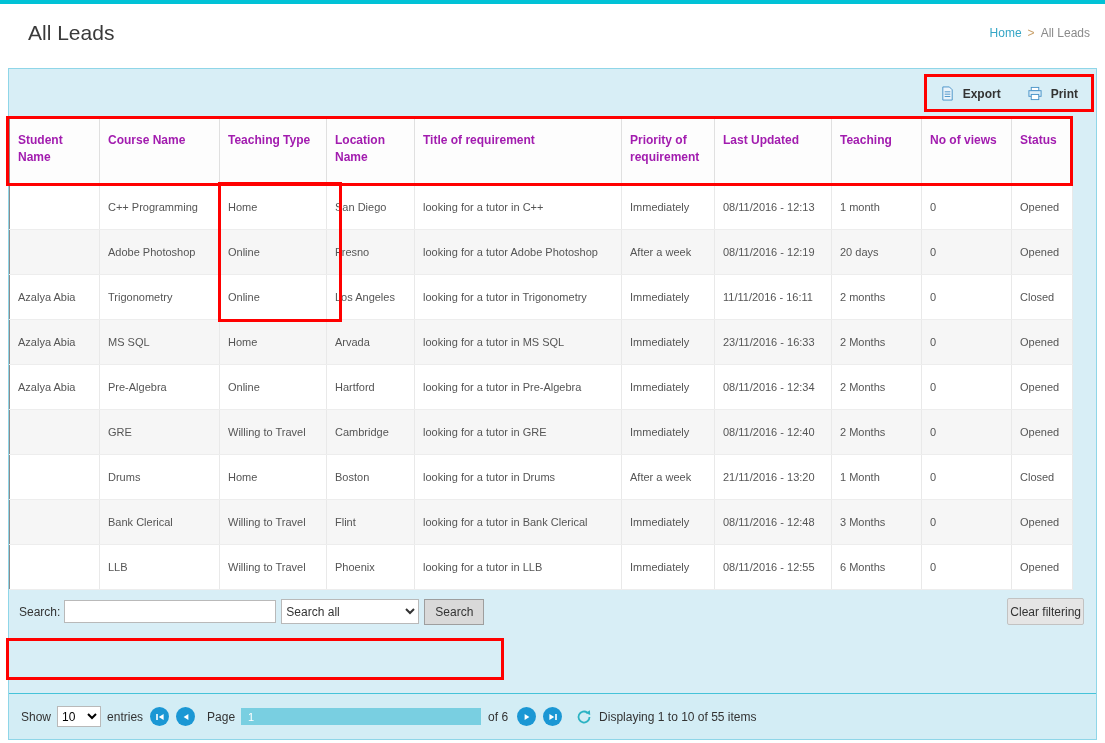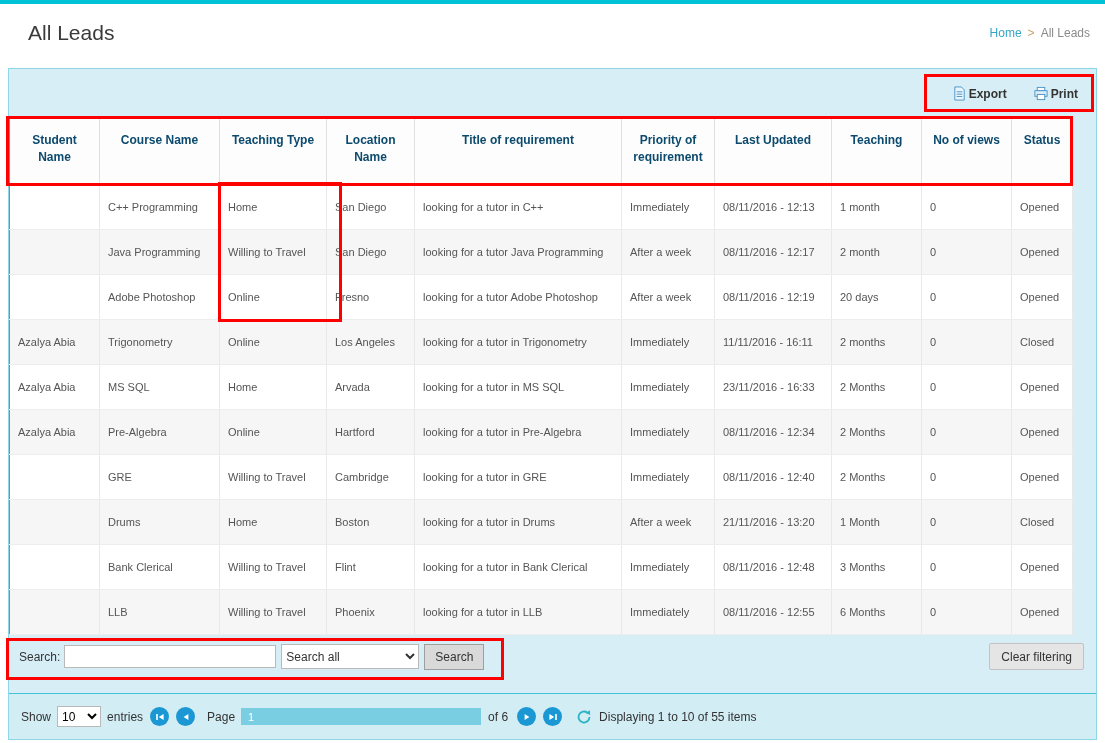--- a/index.html
+++ b/index.html
@@ -9,34 +9,34 @@
   .page-header { height:58px; display:flex; align-items:center; justify-content:space-between; padding:0 15px 0 28px; background:#fff; }
   .title { font-size:21px; font-weight:400; color:#3a3a3a; }
   .breadcrumb { font-size:12px; color:#999; display:flex; gap:6px; align-items:center; }
   .bc-home { color:#35a6c6; cursor:pointer; }
   .bc-sep { color:#c9a06a; }
   .bc-cur { color:#8a8a8a; }
 
   .panel { position:absolute; left:8px; top:68px; width:1089px; height:672px; background:#d8eef6; border:1px solid #8fd6e8; }
 
   .toolbar { height:49px; display:flex; align-items:center; justify-content:flex-end; gap:26px; padding-right:18px; }
-  .tool-btn { display:flex; align-items:center; gap:2px; font-size:12px; font-weight:bold; color:#333; cursor:pointer; }
+  .tool-btn { display:flex; align-items:center; gap:8px; font-size:12px; font-weight:bold; color:#333; cursor:pointer; }
   .tool-btn svg { display:block; }
 
   table.grid { border-collapse:collapse; table-layout:fixed; width:1063px; background:#fff; border-left:1px solid #8c8c8c; border-bottom:1px solid #8c8c8c; }
-  table.grid thead th { height:66px; background:#fdfdfd; font-size:12px; font-weight:bold; color:#0c4a6e; text-align:center; vertical-align:top; padding:14px 8px 4px 8px; border-right:1px solid #e0e0e0; border-bottom:1px solid #d8d8d8; line-height:1.45; }
+  table.grid thead th { height:66px; background:#fdfdfd; font-size:12px; font-weight:bold; color:#a21caf; text-align:left; vertical-align:top; padding:14px 8px 4px 8px; border-right:1px solid #e0e0e0; border-bottom:1px solid #d8d8d8; line-height:1.45; }
   table.grid tbody td { height:45px; font-size:11px; color:#555; padding:4px 8px; border-right:1px solid #e9e9e9; border-bottom:1px solid #ededed; vertical-align:middle; }
   table.grid tbody tr:nth-child(even) { background:#f6f6f6; }
 
   .search-row { height:44px; display:flex; align-items:center; padding:0 12px 0 10px; font-size:12px; color:#333; }
   .s-label { margin-right:4px; }
   .s-input { width:212px; height:23px; border:1px solid #b9b9b9; background:#fff; padding:0 5px; font-size:12px; font-family:"Liberation Sans", sans-serif; }
   .s-select { width:138px; height:25px; margin-left:5px; border:1px solid #b9b9b9; background:#fff; font-size:12px; color:#333; font-family:"Liberation Sans", sans-serif; }
   .s-btn { margin-left:5px; height:26px; padding:2px 10px; background:#d9d9d9; border:1px solid #9e9e9e; font-size:12px; color:#333; cursor:pointer; font-family:"Liberation Sans", sans-serif; }
-  .clear-btn { margin-left:auto; height:27px; padding:0 11px; background:#e5e5e5; border:1px solid #c2c2c2; border-radius:2px; font-size:12px; color:#333; cursor:pointer; font-family:"Liberation Sans", sans-serif; }
+  .clear-btn { margin-left:auto; height:27px; padding:0 2px; background:#e5e5e5; border:1px solid #c2c2c2; border-radius:2px; font-size:12px; color:#333; cursor:pointer; font-family:"Liberation Sans", sans-serif; }
 
   .footer { position:absolute; left:0; right:0; bottom:0; height:46px; background:#d3edf5; border-top:1px solid #45c3d9; display:flex; align-items:center; padding:0 12px; font-size:12px; color:#333; }
   .entries-select { width:44px; height:21px; margin:0 6px; border:1px solid #b9b9b9; background:#fff; font-size:12px; font-family:"Liberation Sans", sans-serif; }
   .circle-btn { width:19px; height:19px; border-radius:50%; background:#1b97d4; display:inline-flex; align-items:center; justify-content:center; cursor:pointer; margin-left:7px; flex:none; }
   .circle-btn svg { display:block; }
   .pg-label { margin-left:12px; margin-right:6px; }
   .page-input { width:240px; height:17px; background:#79cfe1; border:1px solid #79cfe1; color:#fff; font-size:11px; padding:0 6px; margin-right:7px; font-family:"Liberation Sans", sans-serif; }
   .of-label { margin-right:2px; }
   .refresh { margin-left:14px; cursor:pointer; display:inline-flex; }
   .disp { margin-left:7px; }
@@ -118,32 +118,20 @@
             <td>San Diego</td>
             <td>looking for a tutor in C++</td>
             <td>Immediately</td>
             <td>08/11/2016 - 12:13</td>
             <td>1 month</td>
             <td>0</td>
             <td>Opened</td>
           </tr>
           <tr>
             <td></td>
-            <td>Java Programming</td>
-            <td>Willing to Travel</td>
-            <td>San Diego</td>
-            <td>looking for a tutor Java Programming</td>
-            <td>After a week</td>
-            <td>08/11/2016 - 12:17</td>
-            <td>2 month</td>
-            <td>0</td>
-            <td>Opened</td>
-          </tr>
-          <tr>
-            <td></td>
             <td>Adobe Photoshop</td>
             <td>Online</td>
             <td>Fresno</td>
             <td>looking for a tutor Adobe Photoshop</td>
             <td>After a week</td>
             <td>08/11/2016 - 12:19</td>
             <td>20 days</td>
             <td>0</td>
             <td>Opened</td>
           </tr>

